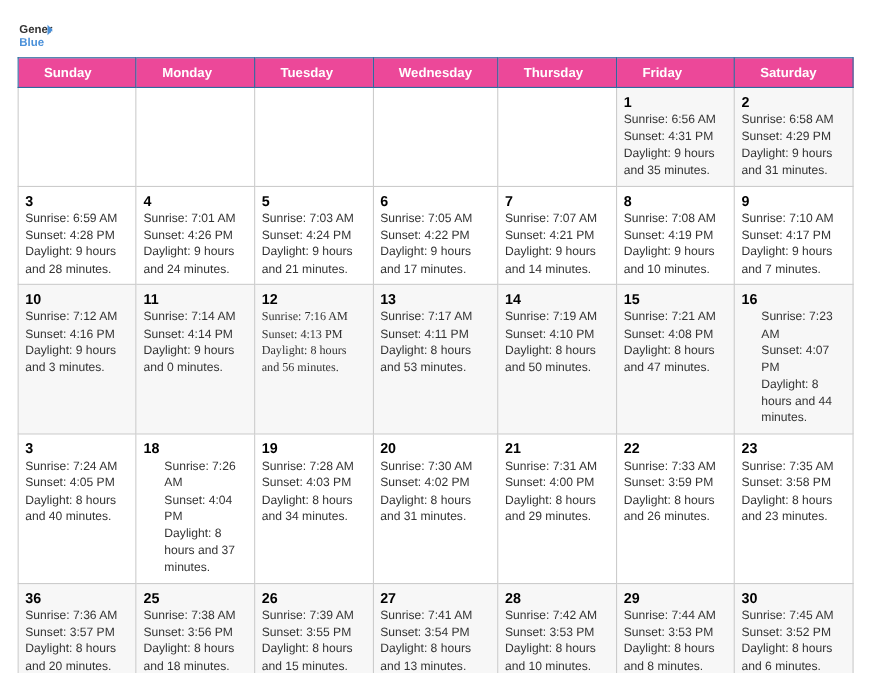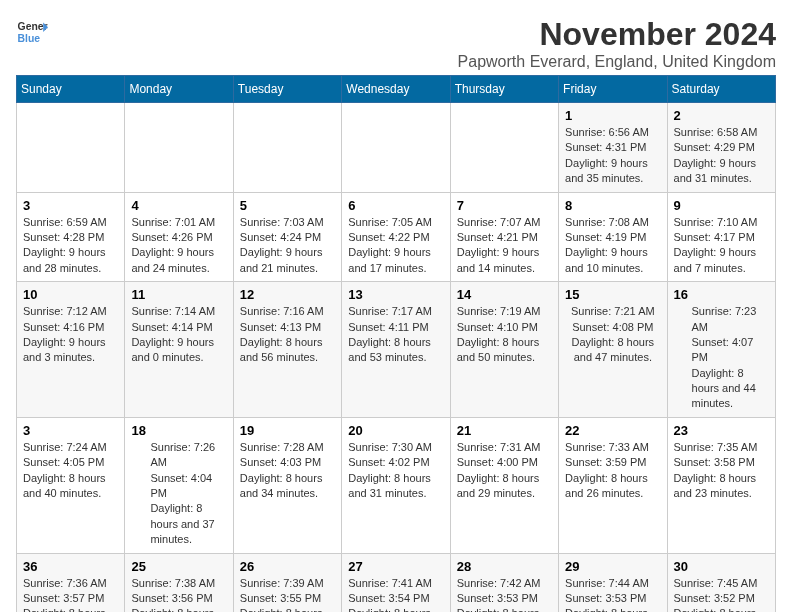--- a/index.html
+++ b/index.html
@@ -36,26 +36,26 @@
     .location-title {
       font-size: 16px;
       color: #555;
     }
     table {
       width: 100%;
       border-collapse: collapse;
       font-size: 11px;
     }
     thead tr th {
-      background-color: #0369a1;
+      background-color: #ec4899;
       color: #fff;
       text-align: left;
-      padding: 6px 4px;
+      padding: 6px 23px;
       font-size: 12px;
-      font-weight: normal;
+      font-weight: bold;
       border: 1px solid #2d6aa0;
     }
     tbody tr td {
       border: 1px solid #ccc;
       vertical-align: top;
       padding: 5px 6px;
       width: 14.28%;
       min-height: 80px;
       height: 80px;
       background: #fff;
@@ -80,24 +80,20 @@
 </head>
 <body>
 
 <div class="header-area">
   <div class="logo">
     <svg class="logo-icon" viewBox="0 0 40 40">
       <text x="2" y="18" font-size="13" font-weight="bold" fill="#333">General</text>
       <text x="2" y="32" font-size="13" font-weight="bold" fill="#4a90d9">Blue</text>
       <polygon points="34,8 40,14 34,20" fill="#4a90d9"></polygon>
     </svg>
-  </div>
-  <div class="title-area">
-    <div class="month-title">November 2024</div>
-    <div class="location-title">Papworth Everard, England, United Kingdom</div>
   </div>
 </div>
 
 <table>
   <thead>
     <tr>
     <th>Sunday</th>
         <th>Monday</th>
         <th>Tuesday</th>
         <th>Wednesday</th>
@@ -178,39 +174,39 @@
 Daylight: 9 hours and 3 minutes.</div>
         </td>
         <td>
           <span class="day-num">11</span>
           <div class="day-info" style="white-space: pre-line;">Sunrise: 7:14 AM
 Sunset: 4:14 PM
 Daylight: 9 hours and 0 minutes.</div>
         </td>
         <td>
           <span class="day-num">12</span>
-          <div class="day-info" style="white-space: pre-line;">Sunrise: 7:16 AM
+          <div class="day-info" style="white-space: pre-line; font-family: Liberation Serif, serif;">Sunrise: 7:16 AM
 Sunset: 4:13 PM
 Daylight: 8 hours and 56 minutes.</div>
         </td>
         <td>
           <span class="day-num">13</span>
           <div class="day-info" style="white-space: pre-line;">Sunrise: 7:17 AM
 Sunset: 4:11 PM
 Daylight: 8 hours and 53 minutes.</div>
         </td>
         <td>
           <span class="day-num">14</span>
           <div class="day-info" style="white-space: pre-line;">Sunrise: 7:19 AM
 Sunset: 4:10 PM
 Daylight: 8 hours and 50 minutes.</div>
         </td>
         <td>
           <span class="day-num">15</span>
-          <div class="day-info" style="white-space: pre-line; text-align: center;">Sunrise: 7:21 AM
+          <div class="day-info" style="white-space: pre-line;">Sunrise: 7:21 AM
 Sunset: 4:08 PM
 Daylight: 8 hours and 47 minutes.</div>
         </td>
         <td>
           <span class="day-num">16</span>
           <div class="day-info" style="white-space: pre-line; margin-left: 18px;">Sunrise: 7:23 AM
 Sunset: 4:07 PM
 Daylight: 8 hours and 44 minutes.</div>
         </td>
       </tr>

